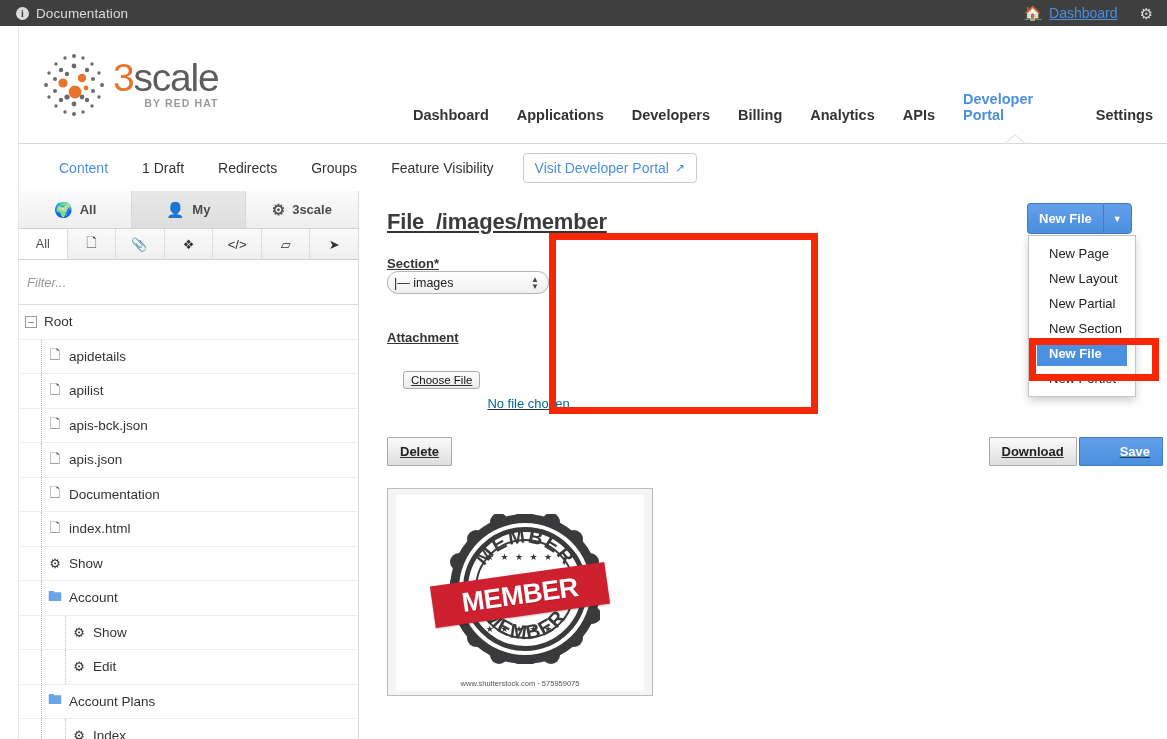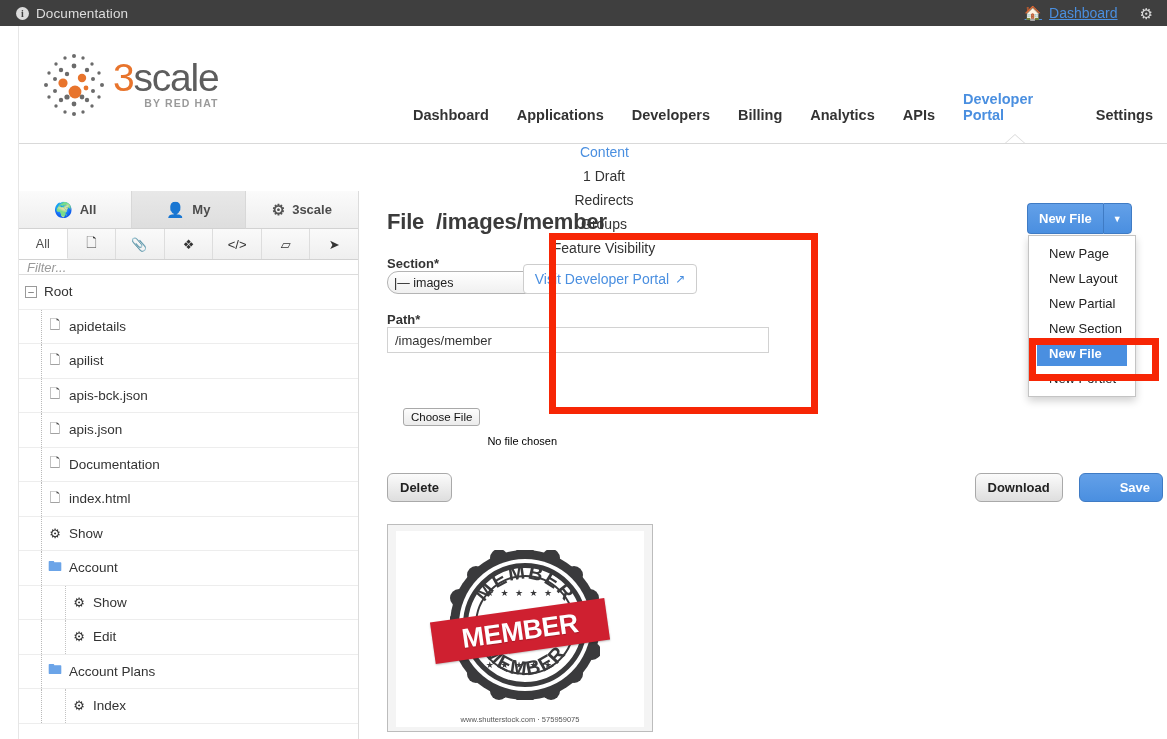--- a/index.html
+++ b/index.html
@@ -88,23 +88,23 @@
     border-right: 10px solid transparent;
     border-bottom: 9px solid #d9d9d9;
     z-index: 2;
   }
 
   
   .subnav {
     border-top: 1px solid #d9d9d9;
     height: 48px;
     display: flex; align-items: center;
-    padding-left: 22px; gap: 8px;
+    padding-left: 22px; gap: 0;
     font-size: 14px;
-    position: relative; z-index: 1; flex-direction: column;
+    position: relative; z-index: 1;
   }
   .subnav .sn-item { padding: 0 17px; text-decoration: none; }
   .subnav .sn-item:first-child { padding-left: 18px; }
   .subnav .sn-link { color: #4a8fe0; }
   .subnav .sn-plain { color: #333; }
   .visit-btn {
     margin-left: 12px;
     border: 1px solid #cdcdcd; border-radius: 4px;
     background: #fff; color: #4a8fe0;
     padding: 6px 11px; font-size: 14px;
@@ -142,21 +142,21 @@
     flex: 1; display: flex; align-items: center; justify-content: center;
     font-size: 12.5px; color: #4e4e4e;
     border-right: 1px solid #dddddd;
     cursor: pointer;
   }
   .side-filter:last-child { border-right: none; }
   .side-filter.active { background: #ffffff; border-bottom: 1px solid #ffffff; }
   .side-filter .ic { font-size: 13px; color: #333; }
 
   .filter-input {
-    width: 100%; height: 14px;
+    width: 100%; height: 45px;
     border: none; border-bottom: 1px solid #dcdcdc;
     padding: 0 8px; font-size: 13px; font-style: italic; color: #888;
     font-family: "Liberation Sans", sans-serif;
     outline: none;
   }
   .filter-input::placeholder { color: #999; font-style: italic; }
 
   .tree { font-size: 13.5px; }
   .tree-row {
     height: 34.5px; display: flex; align-items: center;
@@ -180,21 +180,21 @@
   .guide {
     position: absolute; left: 22px; top: 0; bottom: 0;
     border-left: 1px dotted #b9b9b9;
   }
   .guide2 {
     position: absolute; left: 46px; top: 0; bottom: 0;
     border-left: 1px dotted #c3c3c3;
   }
 
   
-  .main { flex: 1; position: relative; padding: 18px 0 0 28px; }
+  .main { flex: 1; position: relative; padding: 18px 0 0 28px; text-decoration: underline; }
   .page-title { font-size: 22px; font-weight: bold; color: #3b3b3b; margin: 0 0 16px 0; letter-spacing: -.2px; }
   .page-title .pt-path { font-weight: bold; }
 
   .form-row { display: flex; align-items: flex-start; margin-bottom: 13px; flex-direction: column; }
   .form-label {
     width: 196px; flex: none;
     font-size: 13px; font-weight: bold; color: #333;
     padding-top: 5px;
   }
   .req { border-bottom: 1px dotted #888; }
@@ -227,36 +227,36 @@
   .chk-row input { vertical-align: -2px; margin: 0 6px 0 0; }
   .chk-label { font-weight: bold; color: #2b2b2b; font-size: 13px; }
   .chk-help { color: #4a4a4a; font-size: 13px; }
   .file-row { display: flex; align-items: center; gap: 7px; padding-top: 3px; padding-left: 16px; }
   .choose-btn {
     border: 1px solid #a9a9a9; border-radius: 3px;
     background: linear-gradient(#fdfdfd, #ebebeb);
     font-size: 11.5px; padding: 2px 7px; color: #111;
     font-family: "Liberation Sans", sans-serif; cursor: pointer;
   }
-  .no-file { font-size: 11px; color: #000000; margin-top: 48px; }
+  .no-file { font-size: 13px; color: #0369a1; margin-top: 48px; }
 
   .btn-row { display: flex; align-items: center; margin-top: 26px; width: 776px; }
   .btn {
     font-family: "Liberation Sans", sans-serif;
     font-size: 13px; font-weight: bold;
-    border: 1px solid #a9a9a9; border-radius: 6px;
+    border: 1px solid #a9a9a9; border-radius: 1px;
     padding: 6px 12px; cursor: pointer;
     background: linear-gradient(#fbfbfb, #dedede);
     color: #222;
   }
   .btn.primary {
     background: linear-gradient(#63a0e8, #4a8fe0);
     border-color: #3f7bc4; color: #fff; padding-left: 40px;
   }
-  .btn-right { margin-left: auto; display: flex; gap: 16px; }
+  .btn-right { margin-left: auto; display: flex; gap: 2px; }
 
   .preview {
     margin-top: 22px;
     width: 266px; height: 208px;
     border: 1px solid #bcbcbc;
     background: #f4f4f4;
     position: relative; overflow: hidden;
   }
   .preview-inner {
     position: absolute; left: 8px; top: 6px; right: 8px; bottom: 4px;
@@ -593,34 +593,27 @@
               <option>|— images</option>
             </select>
             <span class="sel-arrows">
               <span>▲</span>
                   <span>▼</span>
             </span>
           </div>
         </div>
       </div>
 
-      <div class="form-row">
-        <div class="form-label">
-          <span>Path</span><span class="req">*</span>
-        </div>
-        <div class="form-field">
-          <input class="txt" type="text" value="/images/member" style="">
-        </div>
-      </div>
 
       <div class="form-row">
         <div class="form-label"></div>
       </div>
 
       <div class="form-row">
+        <div class="form-label">Attachment</div>
         <div class="form-field">
           <div class="file-row">
             <button class="choose-btn">Choose File</button>
             <span class="no-file">No file chosen</span>
           </div>
         </div>
       </div>
 
 
       <div class="btn-row">

